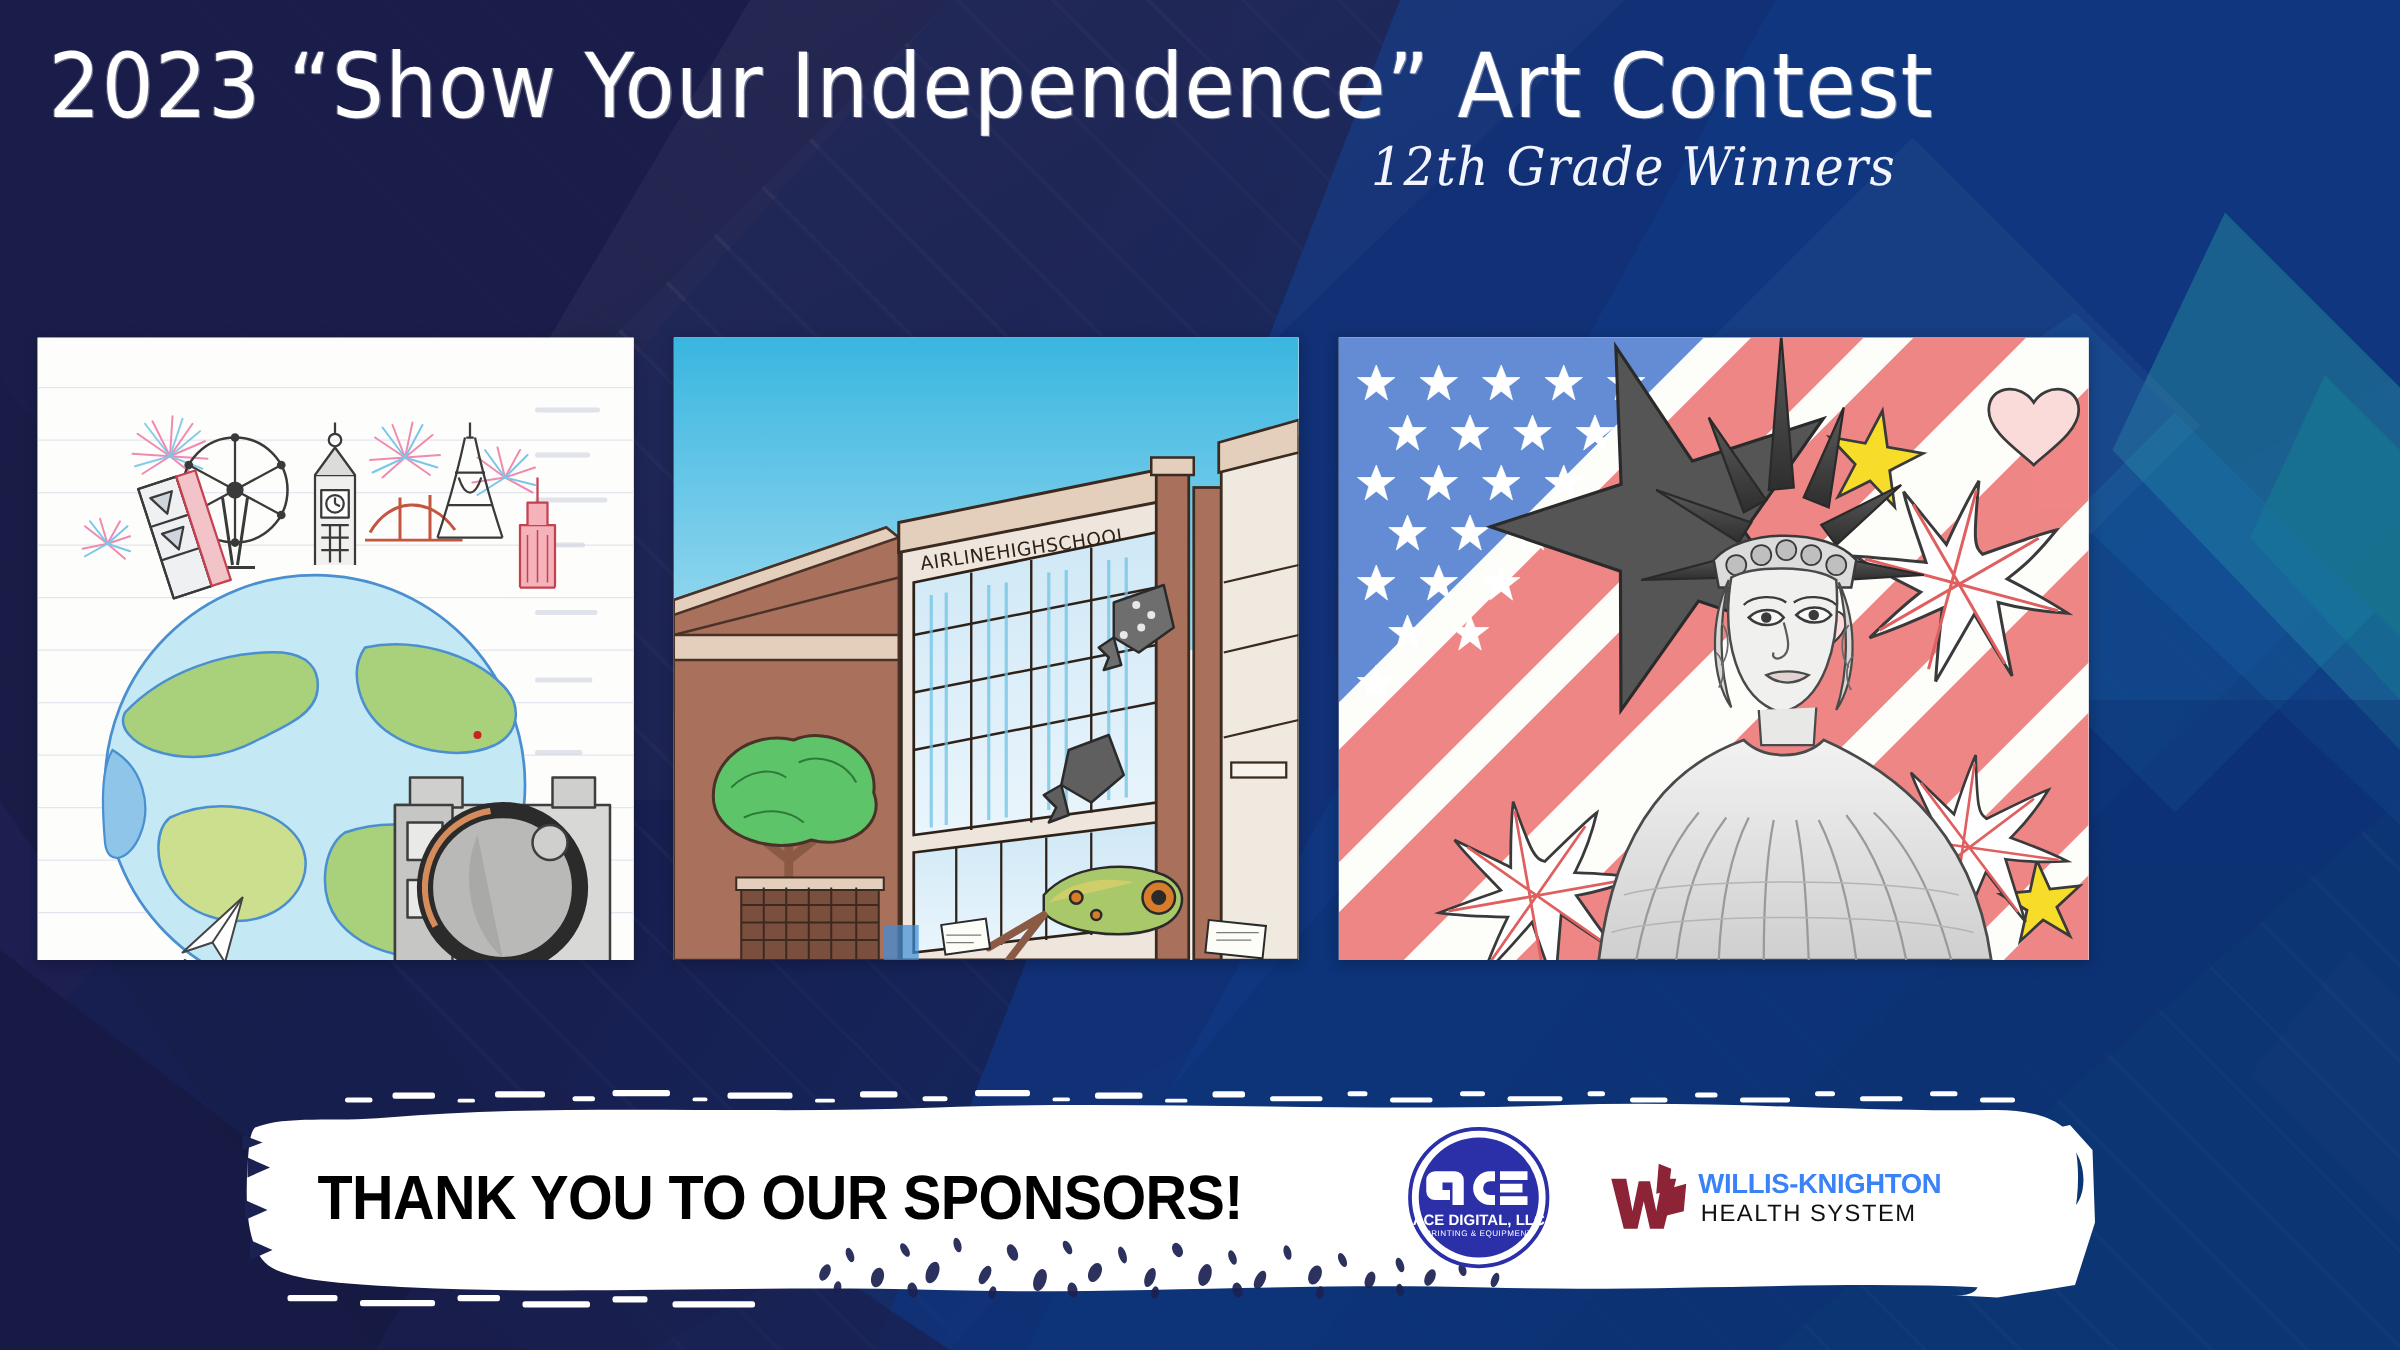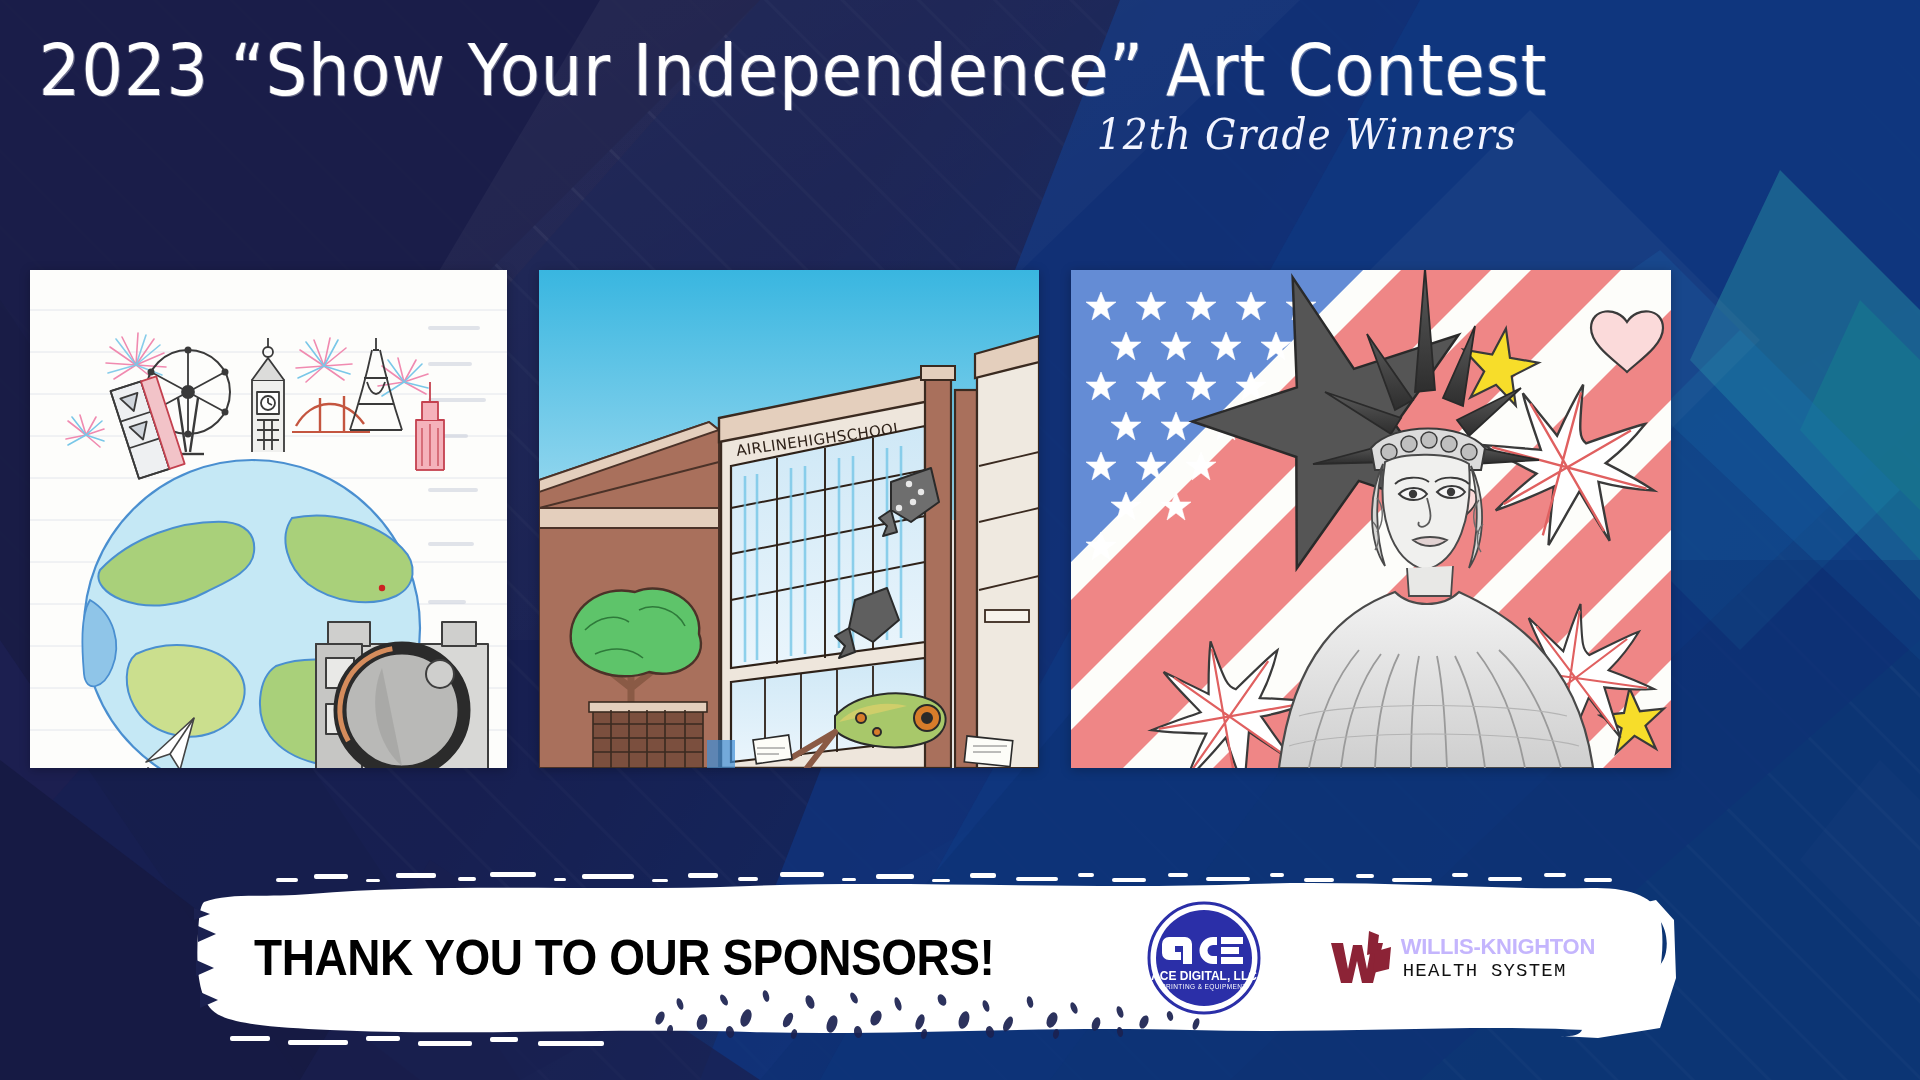--- a/index.html
+++ b/index.html
@@ -65,21 +65,21 @@
     position:absolute;
     left:190px; top:868px;
     width:1500px; height:180px;
     z-index:7;
   }
   #banner-shape { position:absolute; inset:0; }
   #banner-shape svg { display:block; width:100%; height:100%; }
   #banner-content {
     position:absolute; inset:0;
     display:flex; align-items:center;
-    padding-left:64px; gap:44px;
+    padding-left:64px; gap:23px;
   }
   #sponsors-text {
     font-family:"Liberation Sans", sans-serif;
     font-weight:bold;
     font-size:50px;
     color:#000;
     letter-spacing:-0.5px;
     transform:scaleX(.92);
     transform-origin:left center;
     white-space:nowrap;
@@ -88,25 +88,25 @@
   #ace-logo { width:118px; height:118px; flex:none; margin-left:42px;text-align:right; }
   #ace-logo svg { display:block; width:100%; height:100%; }
   
   #wk-logo { width:200px; height:104px; flex:none; margin-left:22px;
              display:flex; align-items:center; gap:6px; }
   #wk-mark { width:66px; height:58px; flex:none; }
   #wk-mark svg { display:block; width:100%; height:100%; }
   #wk-text { display:flex; flex-direction:column; line-height:1; }
   #wk-name {
     font-family:"Liberation Sans", sans-serif;
-    font-weight:bold; font-size:22px; color:#c4b5fd;
+    font-weight:bold; font-size:22px; color:#3b82f6;
     letter-spacing:-0.3px; white-space:nowrap;
   }
   #wk-sub {
-    font-family:Liberation Mono, monospace;
+    font-family:Liberation Sans, sans-serif;
     font-size:19px; color:#111; letter-spacing:1.2px;
     margin-top:4px; margin-left:2px; white-space:nowrap;
   }
 </style>
 </head>
 <body>
 
 <div id="bg">
   <svg viewBox="0 0 1920 1080" xmlns="http://www.w3.org/2000/svg">
     <defs>

